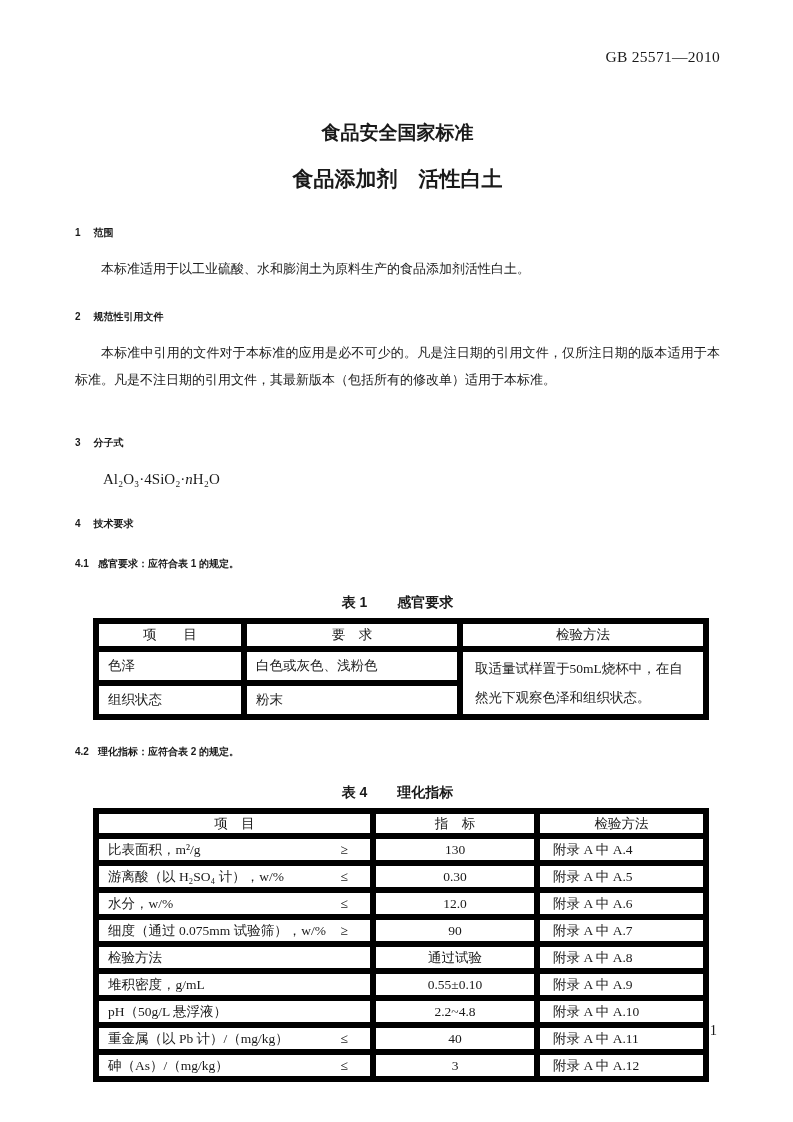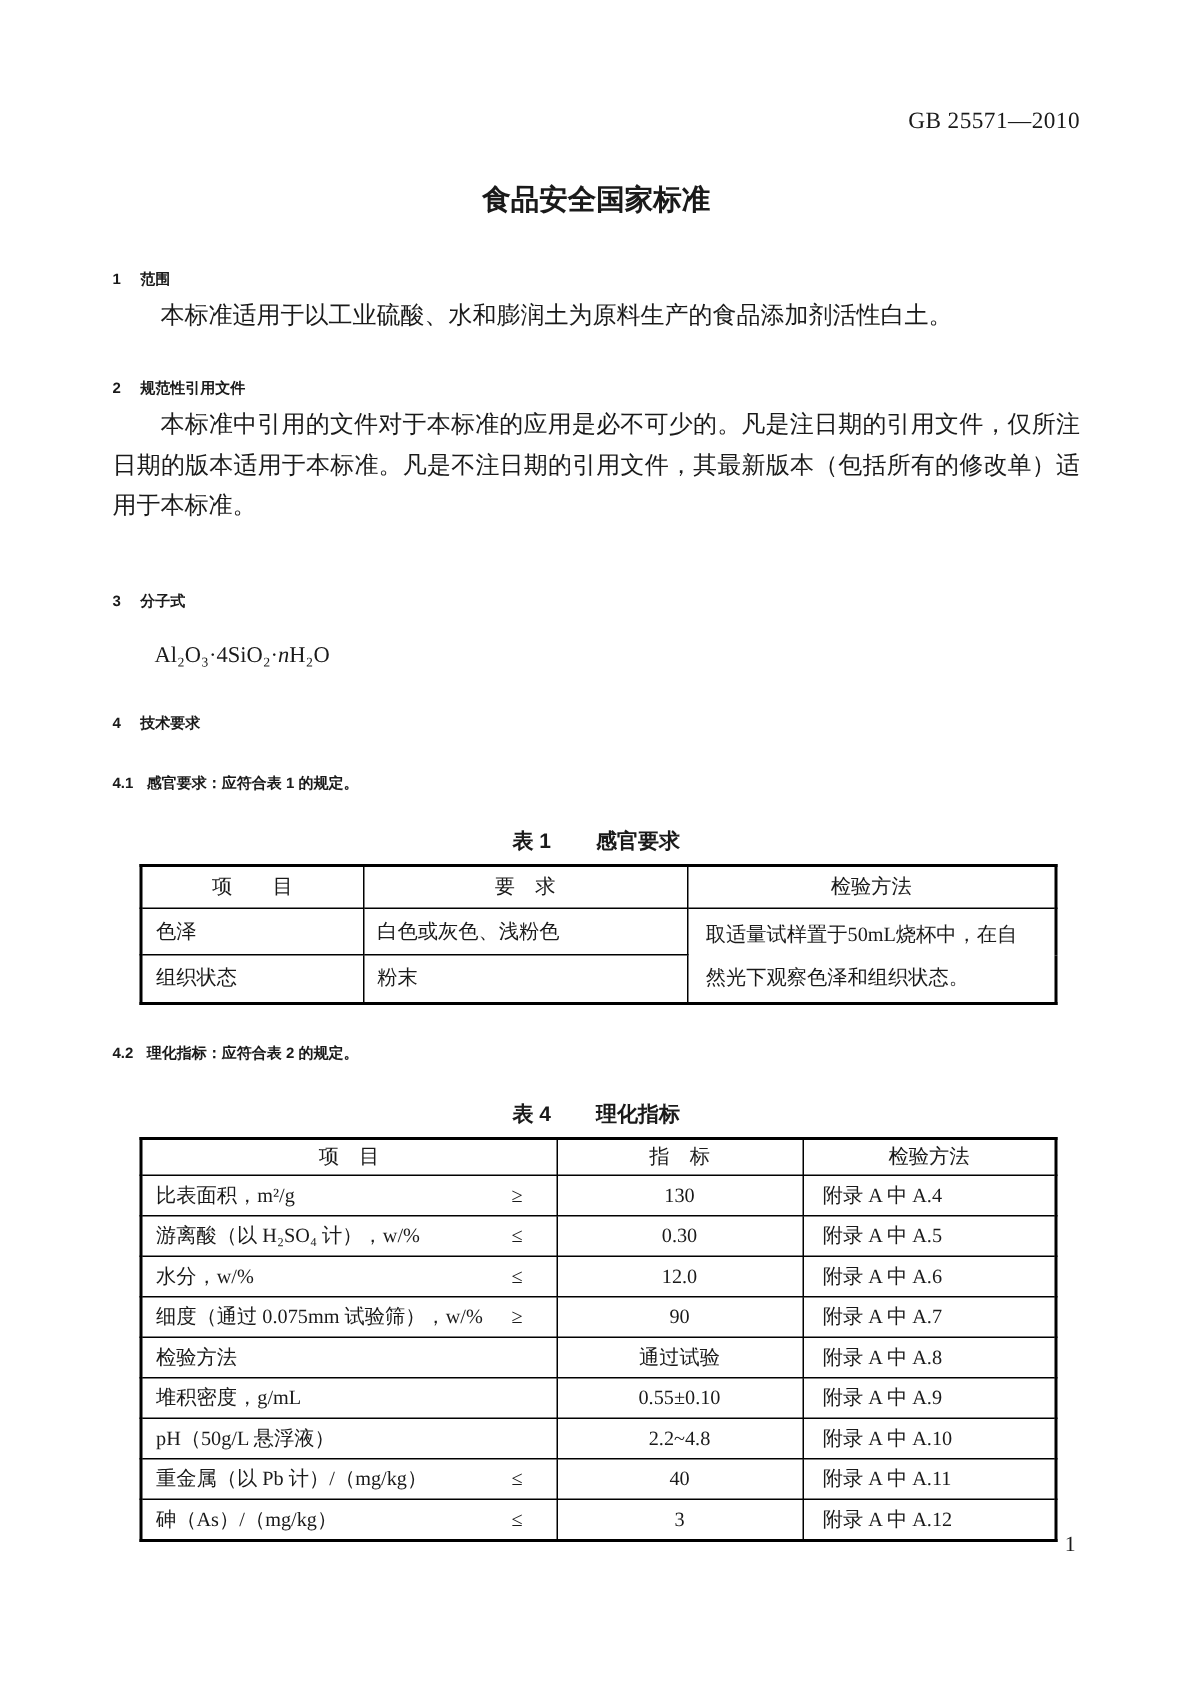--- a/index.html
+++ b/index.html
@@ -12,21 +12,21 @@
   .page {
     position: relative;
     width: 793px; height: 1122px;
     background: #ffffff;
     overflow: hidden;
   }
   .content { padding: 0 73px 0 75px; }
 
   .doc-number {
     position: absolute;
-    top: 72px; right: 73px;
+    top: 48px; right: 73px;
     font-size: 15.5px;
     letter-spacing: 0.3px;
   }
 
   .title-line1 {
     margin-top: 120px;
     text-align: center;
     font-family: "Liberation Sans", "DejaVu Sans", sans-serif;
     font-weight: bold;
     font-size: 19px;
@@ -41,21 +41,21 @@
 
   .sec-heading {
     font-family: "Liberation Sans", "DejaVu Sans", sans-serif;
     font-weight: bold;
     font-size: 10px;
   }
   .sec-heading .h-num { margin-right: 13px; }
   .sub-heading .h-num { margin-right: 9px; }
 
   .h-s1  { margin-top: 33px; }
-  .para  { margin-top: 4px; font-size: 16px; line-height: 27px; text-align: justify; }
+  .para  { margin-top: 15px; font-size: 13px; line-height: 27px; text-align: justify; }
   .para-indent { text-indent: 2em; }
   .h-s2  { margin-top: 28px; }
   .h-s3  { margin-top: 43px; }
   .formula { margin-top: 21px; margin-left: 28px; font-size: 15px; }
   .formula .f-n { font-style: italic; }
   .h-s4  { margin-top: 29px; }
   .h-s41 { margin-top: 26px; }
   .h-s42 { margin-top: 25px; }
 
   .tbl-caption {
@@ -71,21 +71,21 @@
   table.std-table {
     border-collapse: collapse;
     table-layout: fixed;
     width: 610px;
     margin-left: 18px;
     margin-top: 6px;
     border: 2px solid #000;
     font-size: 13.5px;
   }
   table.std-table td {
-    border: 1px solid #000000;
+    border: 6px solid #000000;
     vertical-align: middle;
     overflow: hidden;
   }
   .th-cell { text-align: center; }
   #table1 .th-cell { height: 28px; }
   #table1 .data-cell { height: 30px; padding-left: 9px; }
   #table1 .method-cell {
     padding: 2px 12px;
     line-height: 29px;
     text-align: left;
@@ -111,20 +111,21 @@
 </head>
 <body>
 
 <div class="page">
 
   <div class="doc-number">GB 25571—2010</div>
 
   <div class="content">
 
     <div class="title-line1">食品安全国家标准</div>
+    <div class="title-line2">食品添加剂　活性白土</div>
 
     <div class="sec-heading h-s1">
       <span class="h-num">1</span><span>范围</span>
     </div>
     <div class="para para-indent">本标准适用于以工业硫酸、水和膨润土为原料生产的食品添加剂活性白土。</div>
 
     <div class="sec-heading h-s2">
       <span class="h-num">2</span><span>规范性引用文件</span>
     </div>
     <div class="para para-indent">本标准中引用的文件对于本标准的应用是必不可少的。凡是注日期的引用文件，仅所注日期的版本适用于本标准。凡是不注日期的引用文件，其最新版本（包括所有的修改单）适用于本标准。</div>

